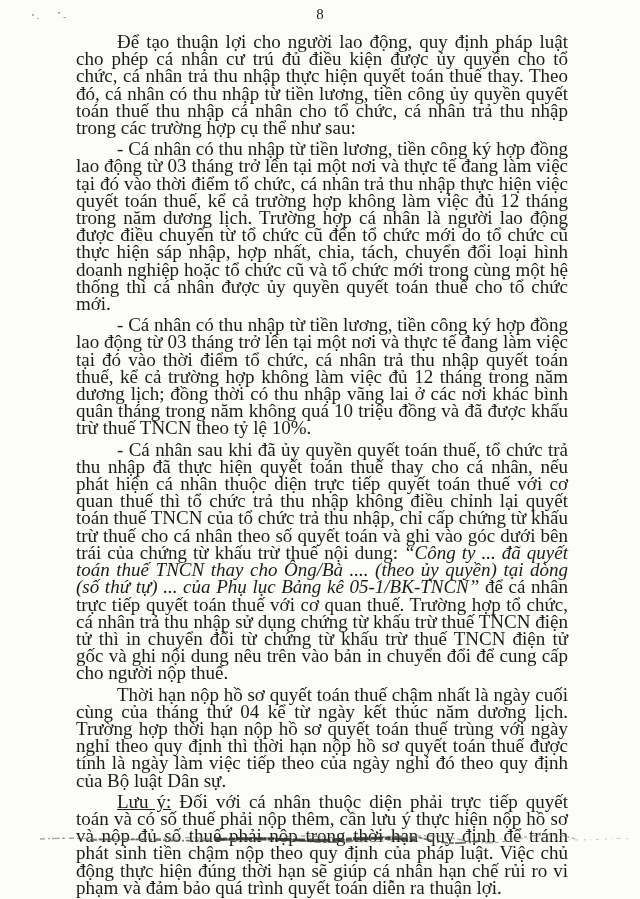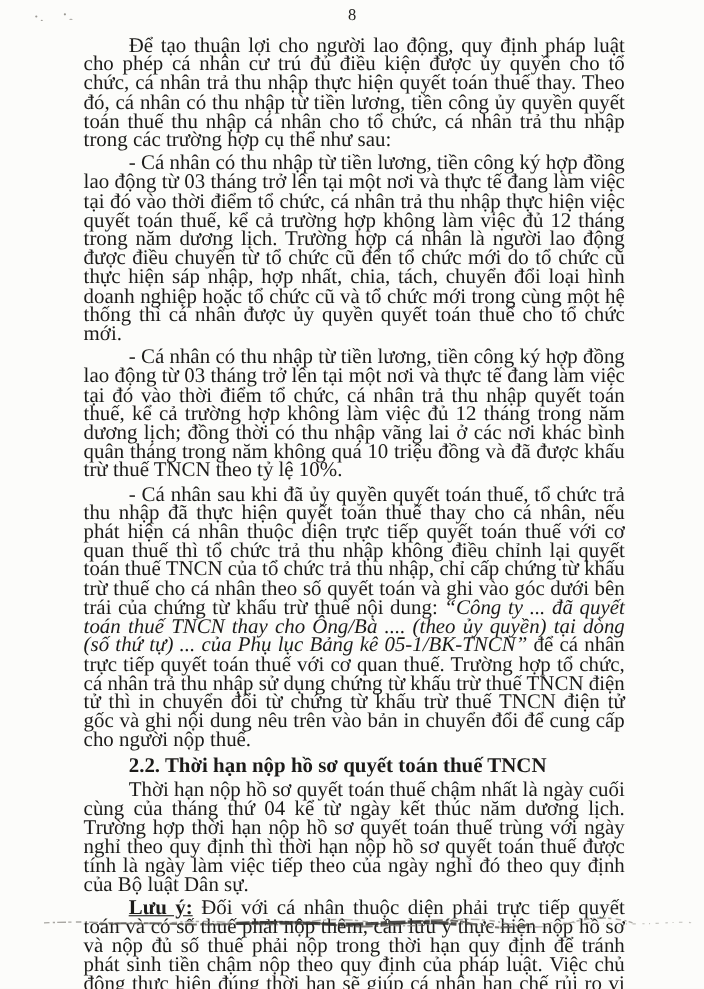--- a/index.html
+++ b/index.html
@@ -44,21 +44,21 @@
     text-align: left;
     margin: 6px 0 5px 0;
   }
   p.subheading-italic {
     font-style: italic;
     text-align: left;
     margin: 3px 0 0 0;
   }
   .italic { font-style: italic; }
   .note-label {
-    font-weight: bold;
+    font-weight: normal;
     text-decoration: underline;
   }
   
   .speckle-cluster {
     position: absolute;
     left: 28px;
     top: 8px;
     width: 50px;
     height: 20px;
   }
@@ -95,21 +95,20 @@
   <div class="text-block">
 
     <p>Để tạo thuận lợi cho người lao động, quy định pháp luật cho phép cá nhân cư trú đủ điều kiện được ủy quyền cho tổ chức, cá nhân trả thu nhập thực hiện quyết toán thuế thay. Theo đó, cá nhân có thu nhập từ tiền lương, tiền công ủy quyền quyết toán thuế thu nhập cá nhân cho tổ chức, cá nhân trả thu nhập trong các trường hợp cụ thể như sau:</p>
 
     <p>- Cá nhân có thu nhập từ tiền lương, tiền công ký hợp đồng lao động từ 03 tháng trở lên tại một nơi và thực tế đang làm việc tại đó vào thời điểm tổ chức, cá nhân trả thu nhập thực hiện việc quyết toán thuế, kể cả trường hợp không làm việc đủ 12 tháng trong năm dương lịch. Trường hợp cá nhân là người lao động được điều chuyển từ tổ chức cũ đến tổ chức mới do tổ chức cũ thực hiện sáp nhập, hợp nhất, chia, tách, chuyển đổi loại hình doanh nghiệp hoặc tổ chức cũ và tổ chức mới trong cùng một hệ thống thì cá nhân được ủy quyền quyết toán thuế cho tổ chức mới.</p>
 
     <p>- Cá nhân có thu nhập từ tiền lương, tiền công ký hợp đồng lao động từ 03 tháng trở lên tại một nơi và thực tế đang làm việc tại đó vào thời điểm tổ chức, cá nhân trả thu nhập quyết toán thuế, kể cả trường hợp không làm việc đủ 12 tháng trong năm dương lịch; đồng thời có thu nhập vãng lai ở các nơi khác bình quân tháng trong năm không quá 10 triệu đồng và đã được khấu trừ thuế TNCN theo tỷ lệ 10%.</p>
 
     <p><span>- Cá nhân sau khi đã ủy quyền quyết toán thuế, tổ chức trả thu nhập đã thực hiện quyết toán thuế thay cho cá nhân, nếu phát hiện cá nhân thuộc diện trực tiếp quyết toán thuế với cơ quan thuế thì tổ chức trả thu nhập không điều chỉnh lại quyết toán thuế TNCN của tổ chức trả thu nhập, chỉ cấp chứng từ khấu trừ thuế cho cá nhân theo số quyết toán và ghi vào góc dưới bên trái của chứng từ khấu trừ thuế nội dung: </span><span class="italic">“Công ty ... đã quyết toán thuế TNCN thay cho Ông/Bà .... (theo ủy quyền) tại dòng (số thứ tự) ... của Phụ lục Bảng kê 05-1/BK-TNCN”</span><span> để cá nhân trực tiếp quyết toán thuế với cơ quan thuế. Trường hợp tổ chức, cá nhân trả thu nhập sử dụng chứng từ khấu trừ thuế TNCN điện tử thì in chuyển đổi từ chứng từ khấu trừ thuế TNCN điện tử gốc và ghi nội dung nêu trên vào bản in chuyển đổi để cung cấp cho người nộp thuế.</span></p>
 
-    <p class="heading">2.2. Thời hạn nộp hồ sơ quyết toán thuế TNCN</p>
 
     <p>Thời hạn nộp hồ sơ quyết toán thuế chậm nhất là ngày cuối cùng của tháng thứ 04 kể từ ngày kết thúc năm dương lịch. Trường hợp thời hạn nộp hồ sơ quyết toán thuế trùng với ngày nghỉ theo quy định thì thời hạn nộp hồ sơ quyết toán thuế được tính là ngày làm việc tiếp theo của ngày nghỉ đó theo quy định của Bộ luật Dân sự.</p>
 
     <p><span class="note-label">Lưu ý:</span><span> Đối với cá nhân thuộc diện phải trực tiếp quyết toán và có số thuế phải nộp thêm, cần lưu ý thực hiện nộp hồ sơ và nộp đủ số thuế phải nộp trong thời hạn quy định để tránh phát sinh tiền chậm nộp theo quy định của pháp luật. Việc chủ động thực hiện đúng thời hạn sẽ giúp cá nhân hạn chế rủi ro vi phạm và đảm bảo quá trình quyết toán diễn ra thuận lợi.</span></p>
 
     <p class="heading">2.0. Thủ tục kê khai quyết toán thuế TNCN</p>
 
 
   </div>
 

